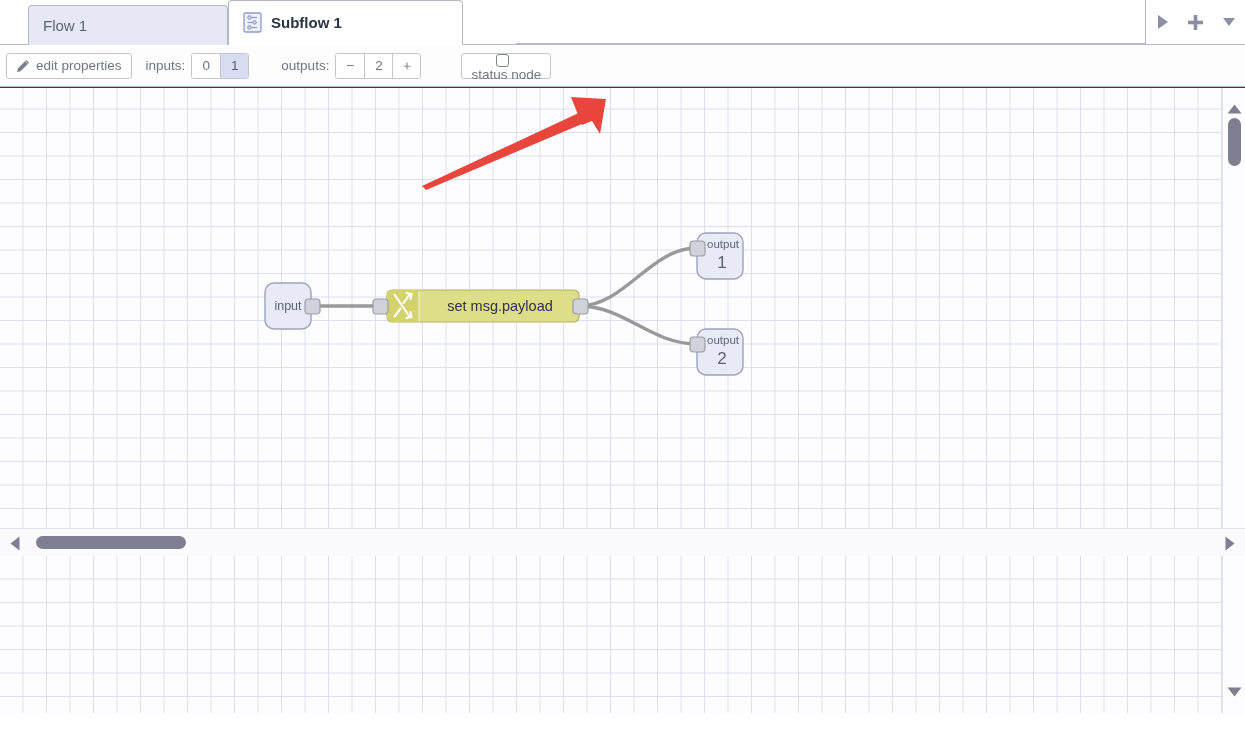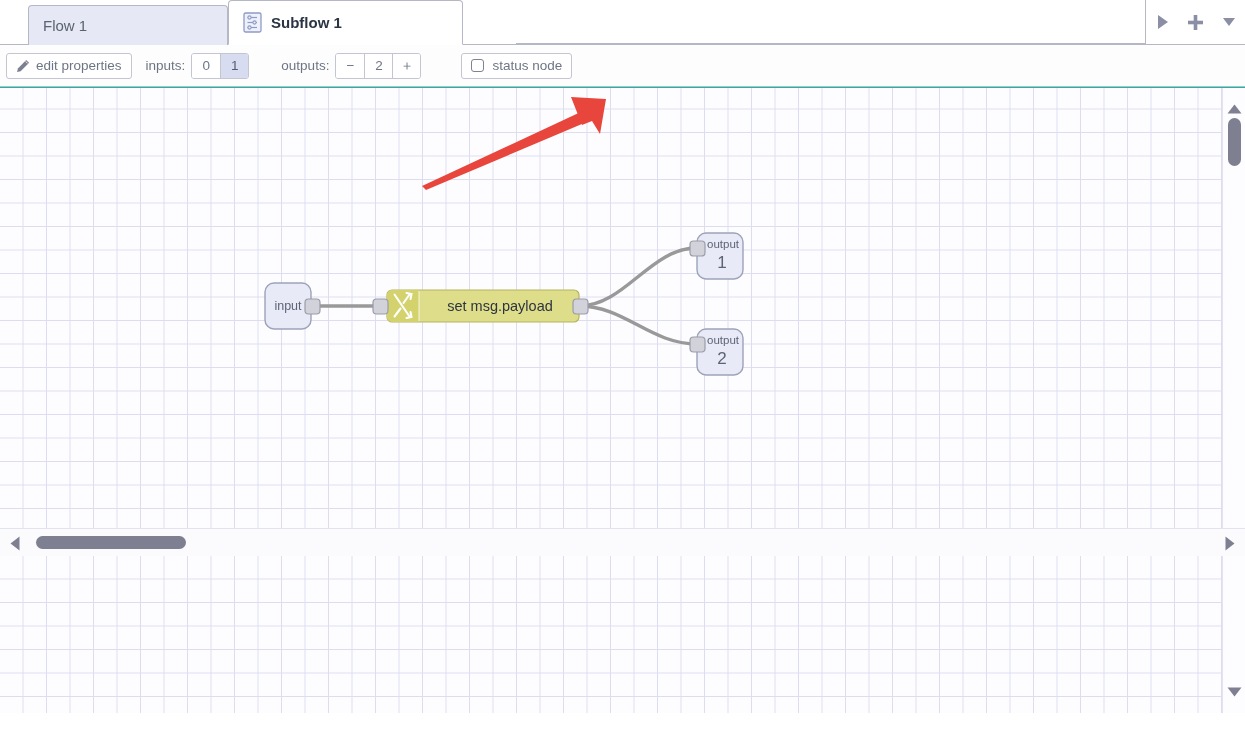--- a/index.html
+++ b/index.html
@@ -8,21 +8,21 @@
     width: 1245px; height: 741px;
     overflow: hidden;
     background: #ffffff;
     font-family: "Liberation Sans", sans-serif;
   }
 
   #app {
     position: relative;
     width: 1245px;
     height: 556px;
-    background: #14b8a6;
+    background: #14532d;
   }
 
   
   .tabbar {
     position: absolute;
     left: 0; top: 0;
     width: 1245px; height: 45px;
     background: #ffffff;
     border-bottom: 1px solid #b5b8c4;
   }
@@ -153,20 +153,21 @@
   .chk-wrap {
     height: 26px;
     border: 1px solid #c3c6d0;
     background: #fff;
     border-radius: 3px;
     display: flex;
     align-items: center;
     padding: 0 9px;
     margin-left: 40px;
     cursor: pointer;
+    flex-direction: column;
   }
   .chkbox {
     width: 13px; height: 13px;
     border: 1.6px solid #7d8391;
     border-radius: 3px;
     background: #fff;
     margin-right: 8px;
     flex: none;
   }
   .chk-label { font-size: 13.5px; color: #6d7585; }

